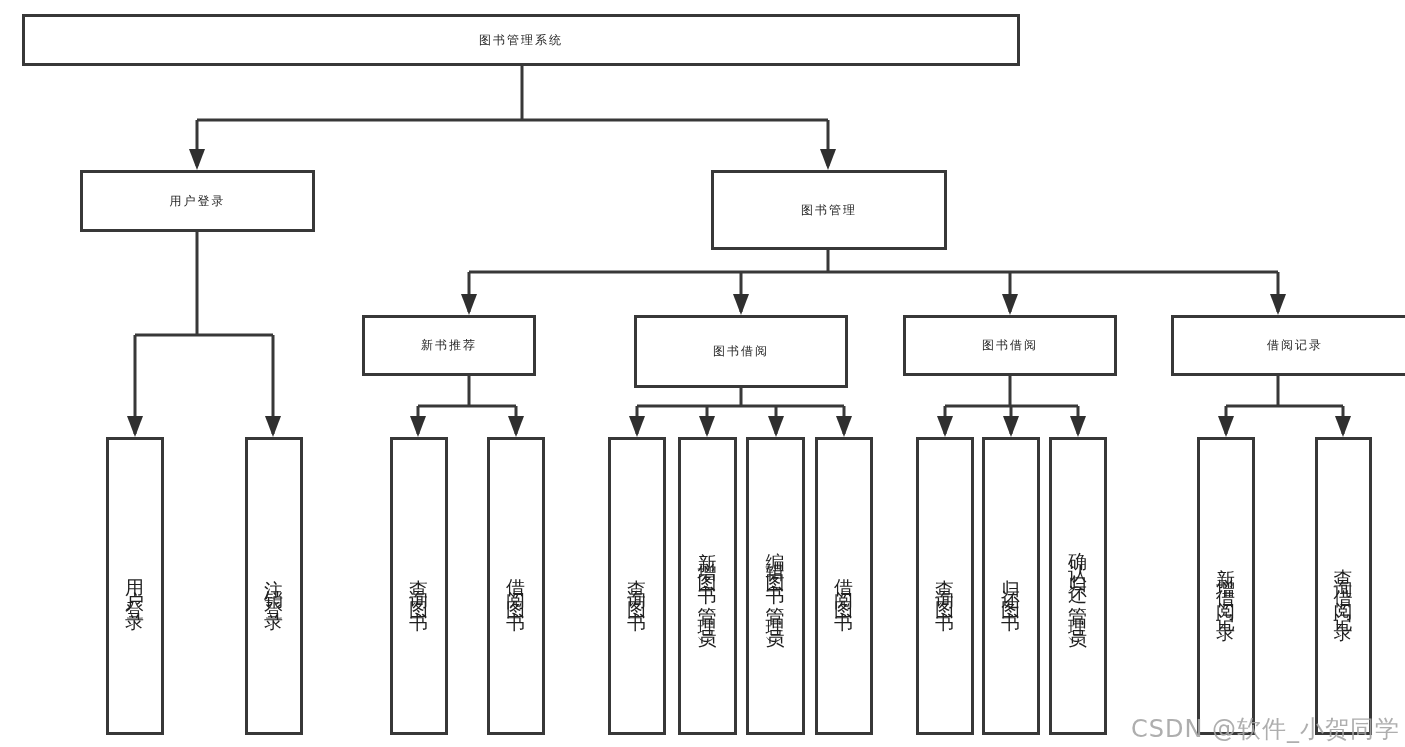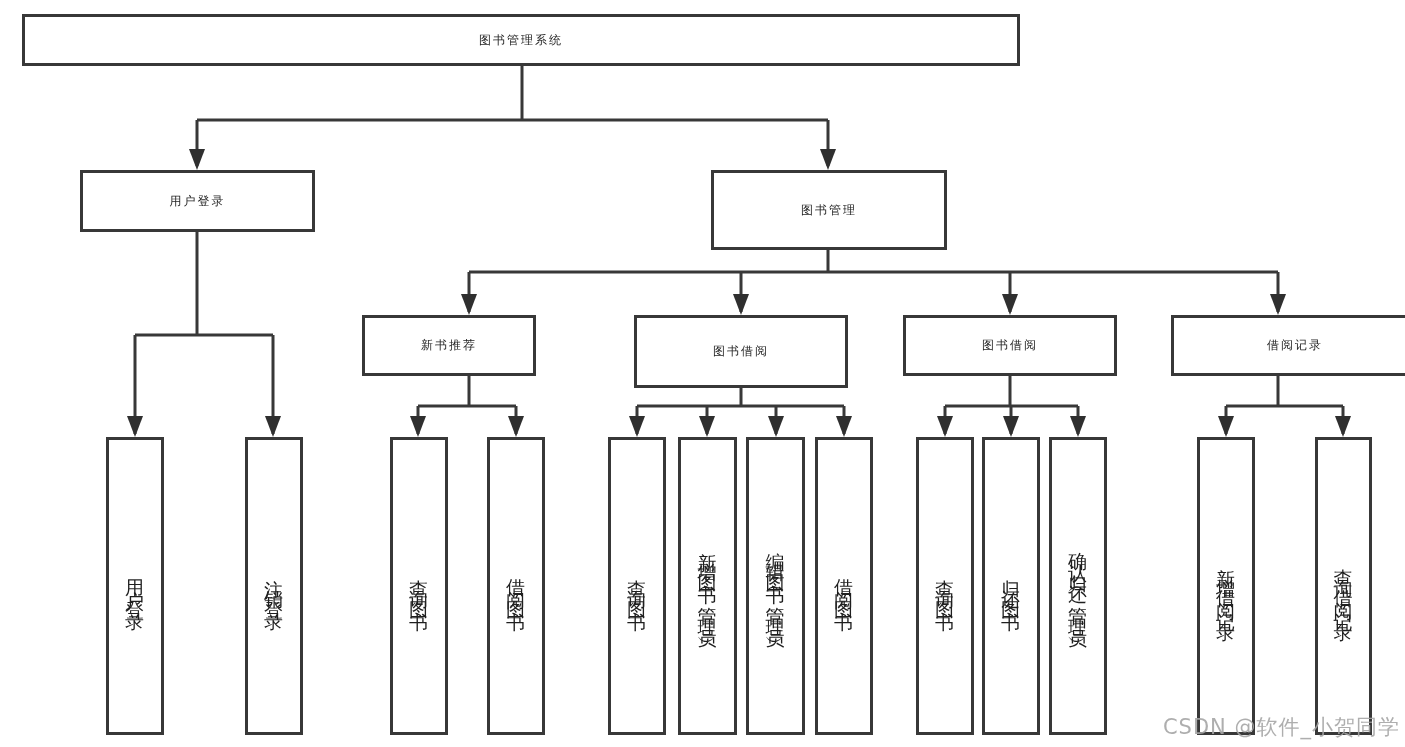--- a/index.html
+++ b/index.html
@@ -28,21 +28,21 @@
     text-orientation:mixed;
     font-size:19px;
     line-height:1;
     letter-spacing:11px;
     white-space:nowrap;
   }
   .watermark {
     position:absolute;
     right:5px;
     top:713px;
-    font-size:21px;
+    font-size:24px;
     letter-spacing:1px;
     color:rgba(165,165,165,0.9);
     z-index:10;
     white-space:nowrap;
   }
 </style>
 </head>
 <body>
 
 <svg id="connectors" width="1405" height="747" viewBox="0 0 1405 747">

